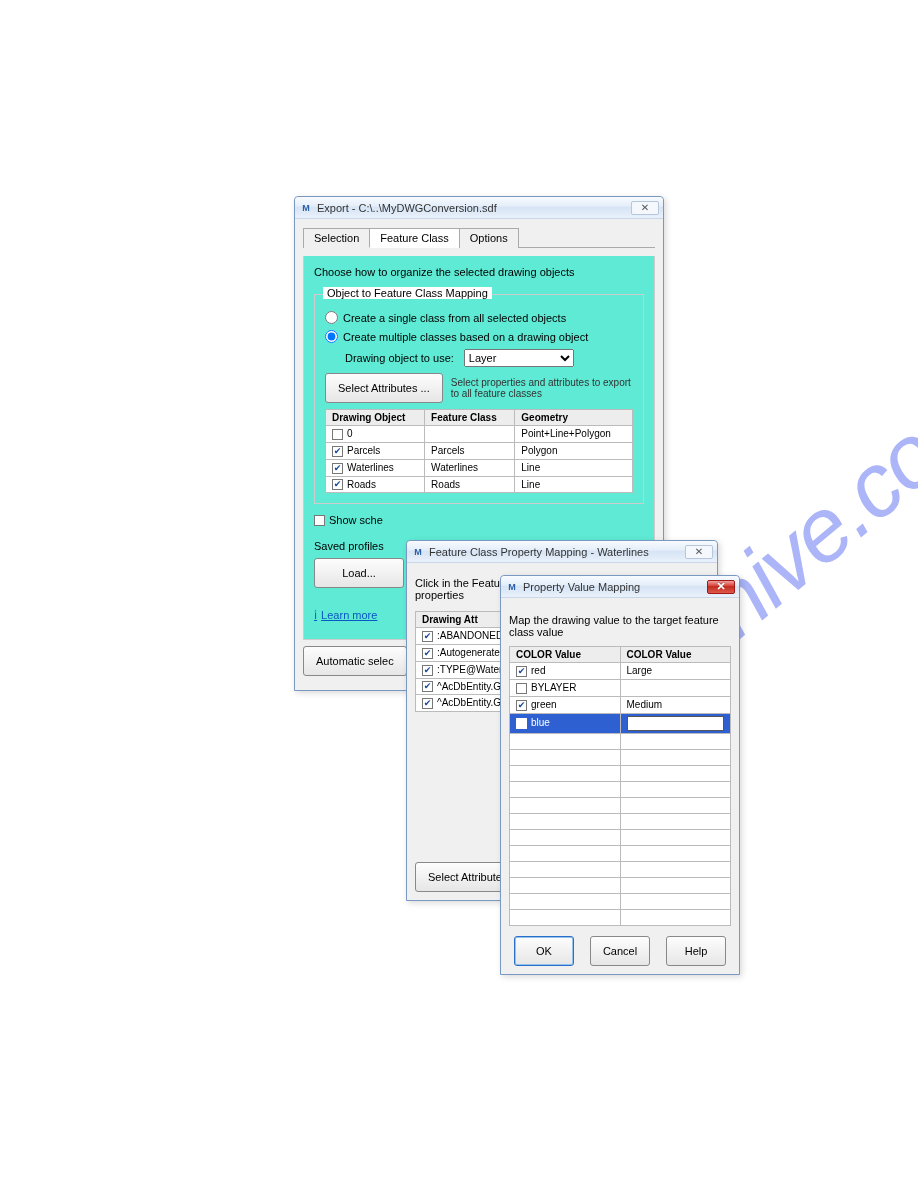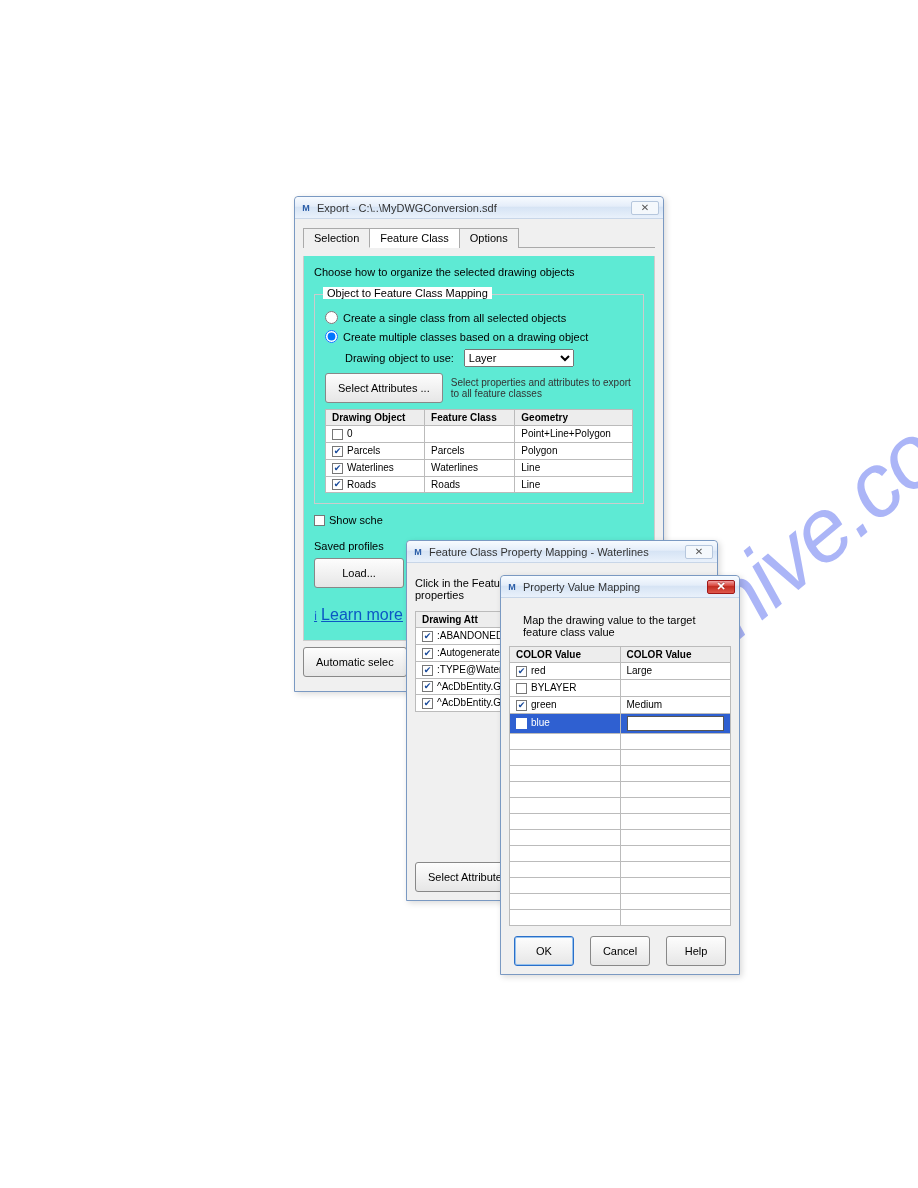--- a/index.html
+++ b/index.html
@@ -90,21 +90,21 @@
     min-width: 60px;
     text-align: center;
   }
   .btn.default { border-color: #2a6fc9; box-shadow: 0 0 0 1px #94c1ee inset; }
   select { font-size: 11px; height: 18px; }
   table.grid { width: 100%; border-collapse: collapse; font-size: 10px; background: #fff; }
   table.grid th, table.grid td { border: 1px solid #bbb; padding: 2px 6px; text-align: left; }
   table.grid th { background: #ededed; font-weight: bold; text-align: left; }
   .chk { display:inline-block; width:11px; height:11px; border:1px solid #777; background:#fff; margin-right:4px; vertical-align:middle; text-align:center; line-height:9px; font-size:9px; color:#1a4b9b; }
   .chk.checked::before { content:"✔"; }
-  .learn-link { color:#0b57c4; text-decoration: underline; font-size:16px; display:flex; align-items:center;text-align:center; }
+  .learn-link { color:#0b57c4; text-decoration: underline; font-size:11px; display:flex; align-items:center;text-align:center; }
   .learn-link::before { content:"ℹ"; color:#1a5fd0; margin-right:4px; font-size:12px; }
   .small-note { font-size:10px; color:#333; }
   .input-cell { background:#fff; border:1px solid #555; padding:0 3px; height:15px; line-height:13px; }
   tr.selected td { background:#2f60d1; color:#fff; }
   tr.selected td .chk { border-color:#fff; color:#fff; }
   .footer-btns { display:flex; justify-content:center; gap:16px; margin-top:10px; }
 
   
   #export-dialog { top: 196px; left: 294px; width: 370px; z-index: 1; }
   #fc-mapping-dialog { top: 540px; left: 406px; width: 312px; z-index: 2; }
@@ -238,21 +238,21 @@
   </div>
 </div>
 
 <div id="pv-mapping-dialog" class="dialog">
   <div class="titlebar">
     <span class="app-icon">M</span>
     <span class="title">Property Value Mapping</span>
     <span class="close-x">✕</span>
   </div>
   <div class="body">
-    <div style="margin:8px 14px;">Map the drawing value to the target feature class value</div>
+    <div style="margin:8px 0;">Map the drawing value to the target feature class value</div>
     <table class="grid">
       <thead>
         <tr>
           <th style="width:50%">COLOR Value</th>
           <th>COLOR Value</th>
         </tr>
       </thead>
       <tbody id="pv-rows">
           <tr>
             <td><span class="chk checked"></span>red</td>

